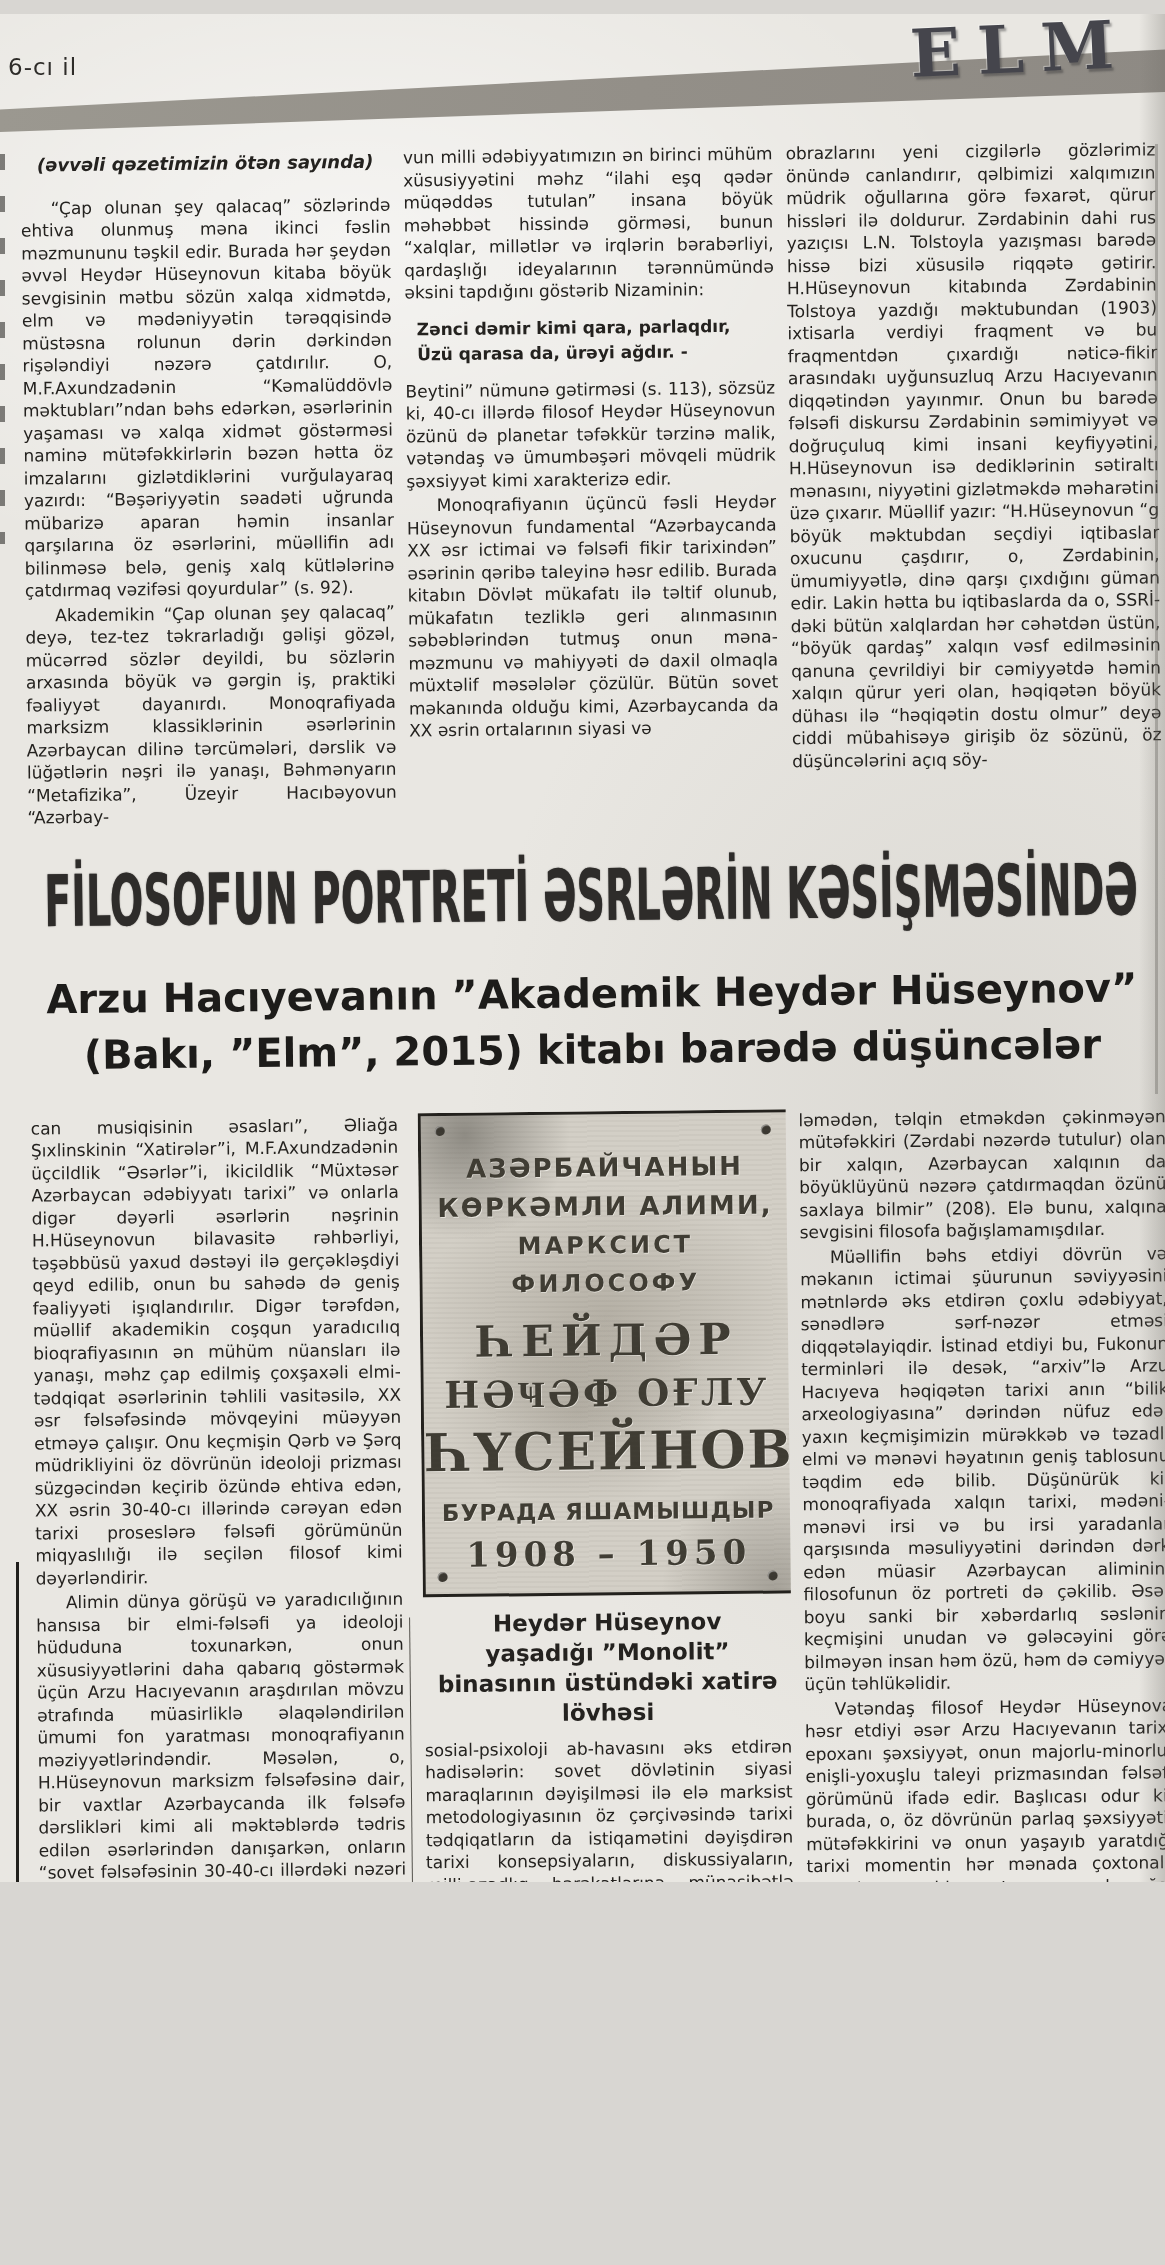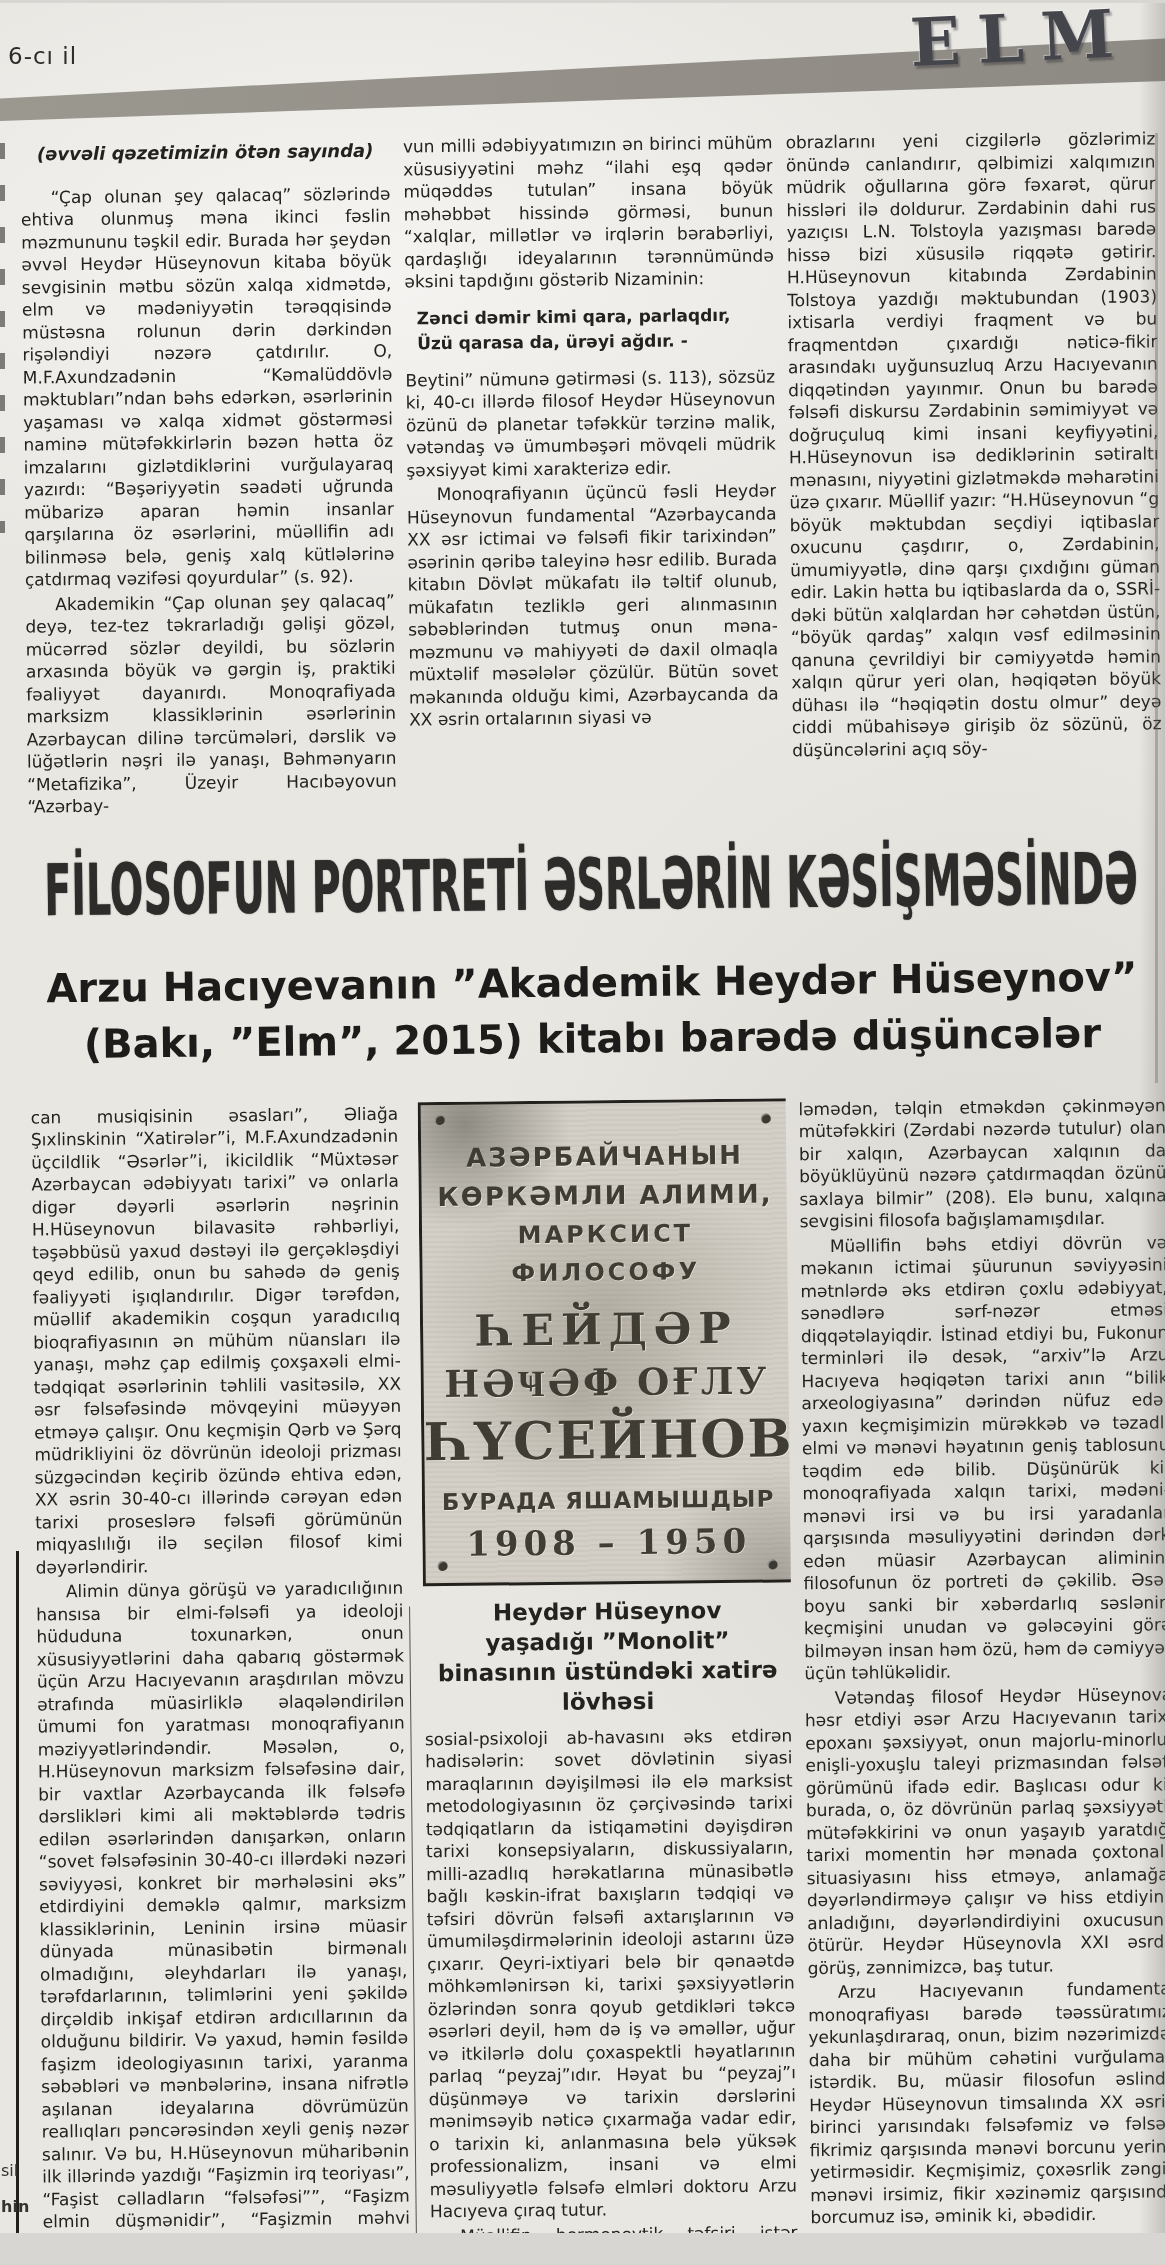--- a/index.html
+++ b/index.html
@@ -1,17 +1,17 @@
 <!DOCTYPE html>
 <html><head>
 <meta charset="utf-8">
 <style>
   html,body{margin:0;padding:0;background:#d8d6d2;}
   .page{
-    position:relative;width:1165px;height:2230px;margin:3px auto;
+    position:relative;width:1165px;height:1868px;margin:14px auto;
     background:
       radial-gradient(ellipse 900px 500px at 30% 12%, rgba(255,255,255,0.55), transparent 70%),
       radial-gradient(ellipse 700px 900px at 85% 60%, rgba(160,156,148,0.20), transparent 75%),
       #e9e7e2;
     overflow:hidden;
     font-family:"DejaVu Sans", sans-serif;
     color:#24221f;
   }
   .page::after{
     content:"";position:absolute;top:0;right:0;width:26px;height:100%;

